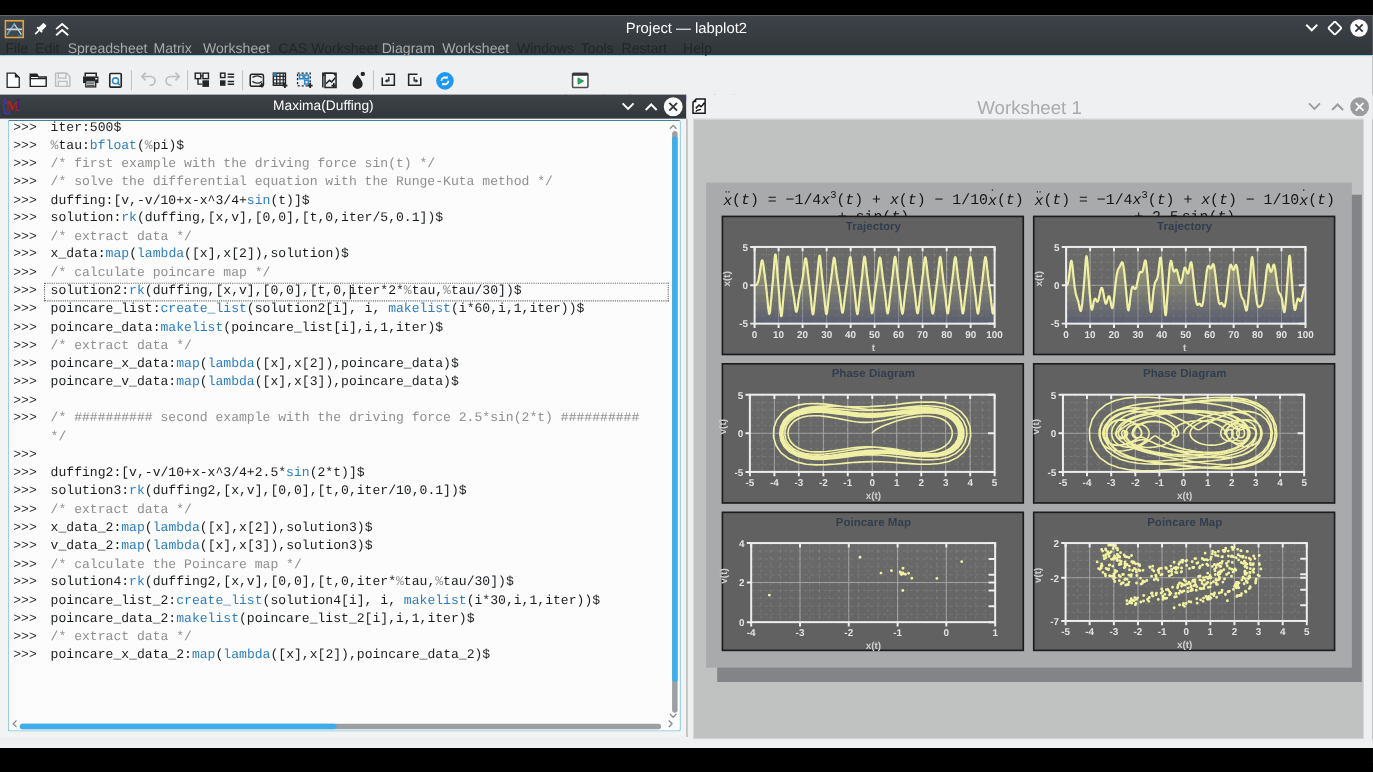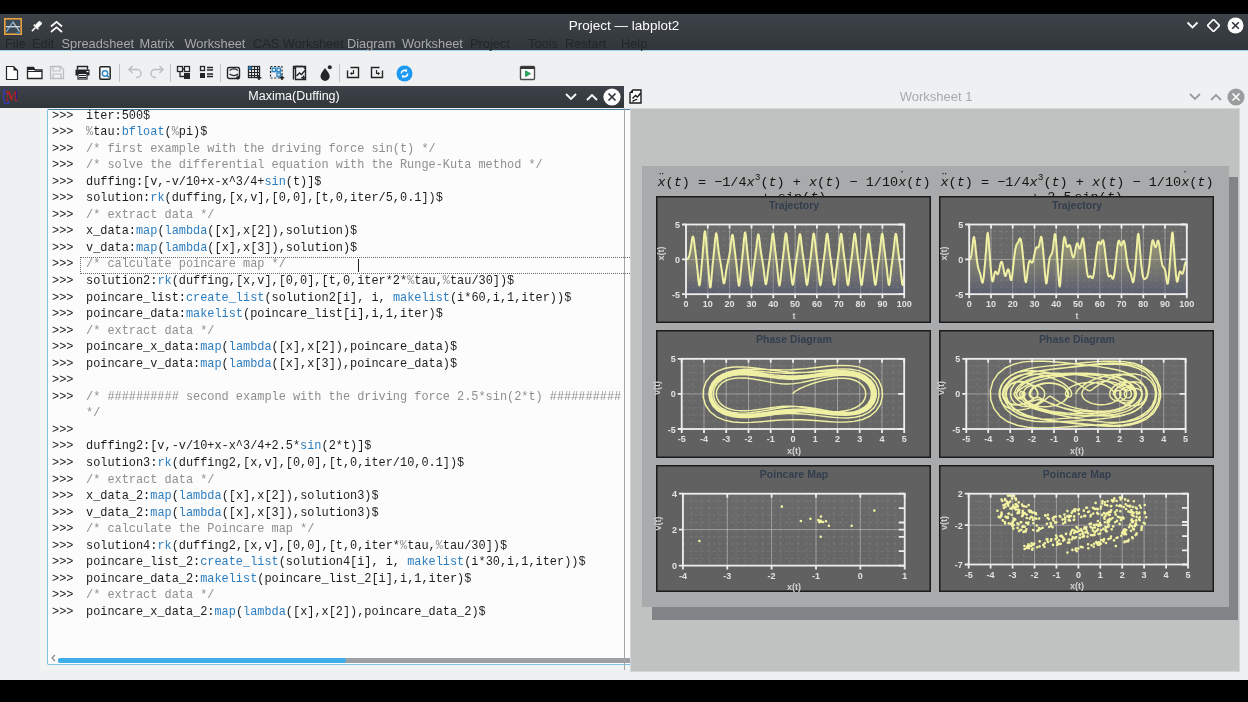--- a/index.html
+++ b/index.html
@@ -16,21 +16,21 @@
 .ti { position:absolute; top:3px; }
 .tsep { position:absolute; top:2px; width:1px; height:18px; background:#c2c4c6; }
 .tlabel { position:absolute; top:21px; font-size:18px; color:#8b5cf6; }
 
 .lwin { position:absolute; left:0; top:72px; width:624px; height:584px; }
 .lwin .wtitle { position:absolute; left:0; top:0; width:624px; height:21.5px;
   background:linear-gradient(#3d4348,#31363b); }
 .lwin .wtext { position:absolute; left:0; right:0; top:3px; text-align:center;
   color:#fcfcfc; font-size:12.5px; }
 .lwin .wbody { position:absolute; left:0; top:21.5px; width:624px; height:562.5px;
-  background:#f2f3f3;margin-left:40px; }
+  background:#f2f3f3; }
 .edit { position:absolute; left:7px; top:1px; width:612px; height:556px; background:#fcfcfc;
   border:1px solid #7fc3e4; border-top-color:#447e9e; border-radius:2px; overflow:hidden; }
 .code { position:absolute; left:4px; top:-2px; font-family:"Liberation Mono", monospace;
   font-size:11.9px; line-height:16.55px; color:#1b1e20; }
 .row { height:16.55px; white-space:pre; }
 .pr { color:#1b1e20; }
 .gap { display:inline-block; width:12.6px; }
 .gap2 { display:inline-block; width:34px; }
 .code .c { color:#8f8f8d; }
 .code .f { color:#2d7ec0; }
@@ -42,21 +42,21 @@
 .vsbthumb { position:absolute; left:0; top:5px; width:5px; height:496px;
   background:#3daee9; border-radius:2.5px; }
 .hsb { position:absolute; left:10px; bottom:0.5px; width:583px; height:5px;
   background:#9da0a3; border-radius:2.5px; }
 .hsbthumb { position:absolute; left:0; top:0; width:288px; height:5px;
   background:#3daee9; border-radius:2.5px; }
 
 .rwin { position:absolute; left:624px; top:72px; width:624px; height:584px; }
 .rwin .wtitle { position:absolute; left:0; top:0; width:624px; height:21.5px; background:#eff0f1; }
 .rwin .wtext { position:absolute; left:0; right:0; top:3px; text-align:center;
-  color:#a9aaab; font-size:13px; }
+  color:#a9aaab; font-size:17px; }
 .rwin .wbody { position:absolute; left:5.5px; top:22px; width:610px; height:564px;
   background:#c0c1c1; border:1px solid #d4d5d6; }
 .shadow { position:absolute; left:21px; top:67.5px; width:586px; height:443px; background:#838487; }
 .paper { position:absolute; left:11.5px; top:57px; width:587px; height:441px; background:#a9aaab; }
 .eq { position:absolute; top:63px; width:275px; text-align:center; font-size:13.5px;
   font-family:Liberation Mono, monospace; color:#141414; }
 .eq sup { font-size:9.5px; }
 .dd, .sd { position:relative; display:inline-block; }
 .dd::before { content:"¨"; position:absolute; top:-4px; left:0; right:0; text-align:center;
   font-size:13px; font-style:normal; }
@@ -103,21 +103,21 @@
 </div>
 <div class="menubar">
       <span class="mi" style="left:5px">File</span>
       <span class="mi" style="left:32px">Edit</span>
       <span class="mi dis" style="left:61.5px">Spreadsheet</span>
       <span class="mi dis" style="left:139.5px">Matrix</span>
       <span class="mi dis" style="left:184.5px">Worksheet</span>
       <span class="mi" style="left:253px">CAS Worksheet</span>
       <span class="mi dis" style="left:347px">Diagram</span>
       <span class="mi dis" style="left:402px">Worksheet</span>
-      <span class="mi" style="left:470px">Project</span>
+      <span class="mi" style="left:470px">Windows</span>
       <span class="mi" style="left:528px">Tools</span>
       <span class="mi" style="left:565px">Restart</span>
       <span class="mi" style="left:621px">Help</span>
     </div>
 
 <div class="toolbar">
   <span class="ti" style="left:5px"><svg width="14" height="16" viewBox="0 0 14 16">
           <path d="M1.5 1.5h7l4 4v9h-11z" fill="#fcfcfc" stroke="#232627" stroke-width="1.2"></path>
           <path d="M8.5 1.5v4h4z" fill="#232627"></path>
         </svg></span>
@@ -246,21 +246,20 @@
     <div class="edit">
       <div class="code">
 <div class="row"><span class="pr">&gt;&gt;&gt;</span><span class="gap"></span>iter:500$</div>
             <div class="row"><span class="pr">&gt;&gt;&gt;</span><span class="gap"></span><span class="c">%</span>tau:<span class="f">bfloat</span>(<span class="c">%</span>pi)$</div>
             <div class="row"><span class="pr">&gt;&gt;&gt;</span><span class="gap"></span><span class="c">/* first example with the driving force sin(t) */</span></div>
             <div class="row"><span class="pr">&gt;&gt;&gt;</span><span class="gap"></span><span class="c">/* solve the differential equation with the Runge-Kuta method */</span></div>
             <div class="row"><span class="pr">&gt;&gt;&gt;</span><span class="gap"></span>duffing:[v,-v/10+x-x^3/4+<span class="f">sin</span>(t)]$</div>
             <div class="row"><span class="pr">&gt;&gt;&gt;</span><span class="gap"></span>solution:<span class="f">rk</span>(duffing,[x,v],[0,0],[t,0,iter/5,0.1])$</div>
             <div class="row"><span class="pr">&gt;&gt;&gt;</span><span class="gap"></span><span class="c">/* extract data */</span></div>
             <div class="row"><span class="pr">&gt;&gt;&gt;</span><span class="gap"></span>x_data:<span class="f">map</span>(<span class="f">lambda</span>([x],x[2]),solution)$</div>
-            <div class="row"><span class="pr">&gt;&gt;&gt;</span><span class="gap"></span>v_data:<span class="f">map</span>(<span class="f">lambda</span>([x],x[3]),solution)$</div>
             <div class="row"><span class="pr">&gt;&gt;&gt;</span><span class="gap"></span><span class="c">/* calculate poincare map */</span></div>
             <div class="row"><span class="pr">&gt;&gt;&gt;</span><span class="gap"></span>solution2:<span class="f">rk</span>(duffing,[x,v],[0,0],[t,0,iter*2*<span class="c">%</span>tau,<span class="c">%</span>tau/30])$</div>
             <div class="row"><span class="pr">&gt;&gt;&gt;</span><span class="gap"></span>poincare_list:<span class="f">create_list</span>(solution2[i], i, <span class="f">makelist</span>(i*60,i,1,iter))$</div>
             <div class="row"><span class="pr">&gt;&gt;&gt;</span><span class="gap"></span>poincare_data:<span class="f">makelist</span>(poincare_list[i],i,1,iter)$</div>
             <div class="row"><span class="pr">&gt;&gt;&gt;</span><span class="gap"></span><span class="c">/* extract data */</span></div>
             <div class="row"><span class="pr">&gt;&gt;&gt;</span><span class="gap"></span>poincare_x_data:<span class="f">map</span>(<span class="f">lambda</span>([x],x[2]),poincare_data)$</div>
             <div class="row"><span class="pr">&gt;&gt;&gt;</span><span class="gap"></span>poincare_v_data:<span class="f">map</span>(<span class="f">lambda</span>([x],x[3]),poincare_data)$</div>
             <div class="row"><span class="pr">&gt;&gt;&gt;</span><span class="gap"></span></div>
             <div class="row"><span class="pr">&gt;&gt;&gt;</span><span class="gap"></span><span class="c">/* ########## second example with the driving force 2.5*sin(2*t) ##########</span></div>
             <div class="row"><span class="gap2"></span><span class="c">*/</span></div>

